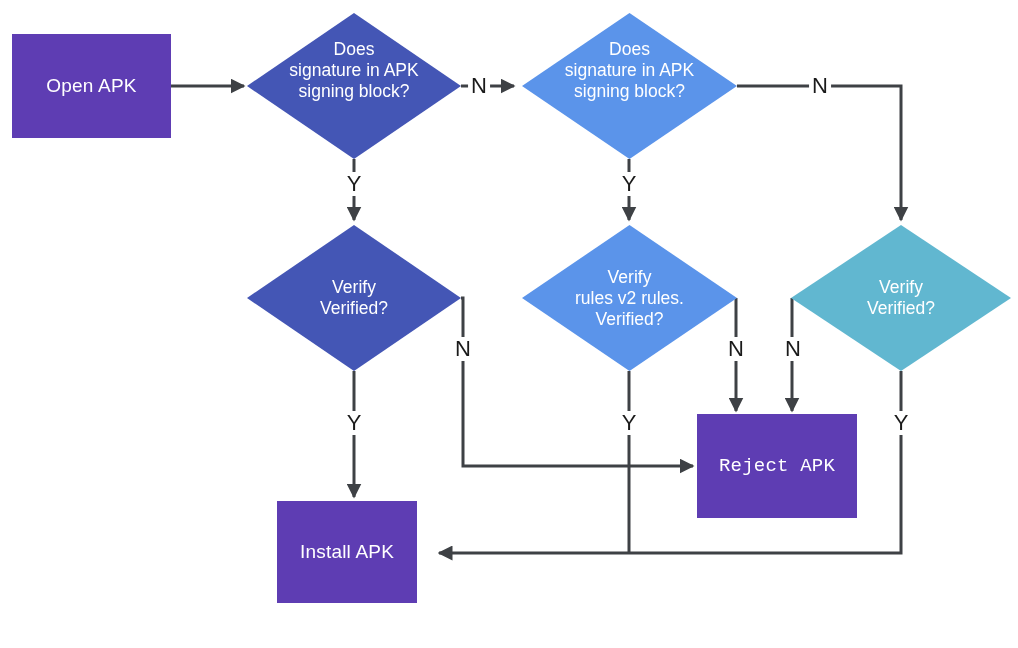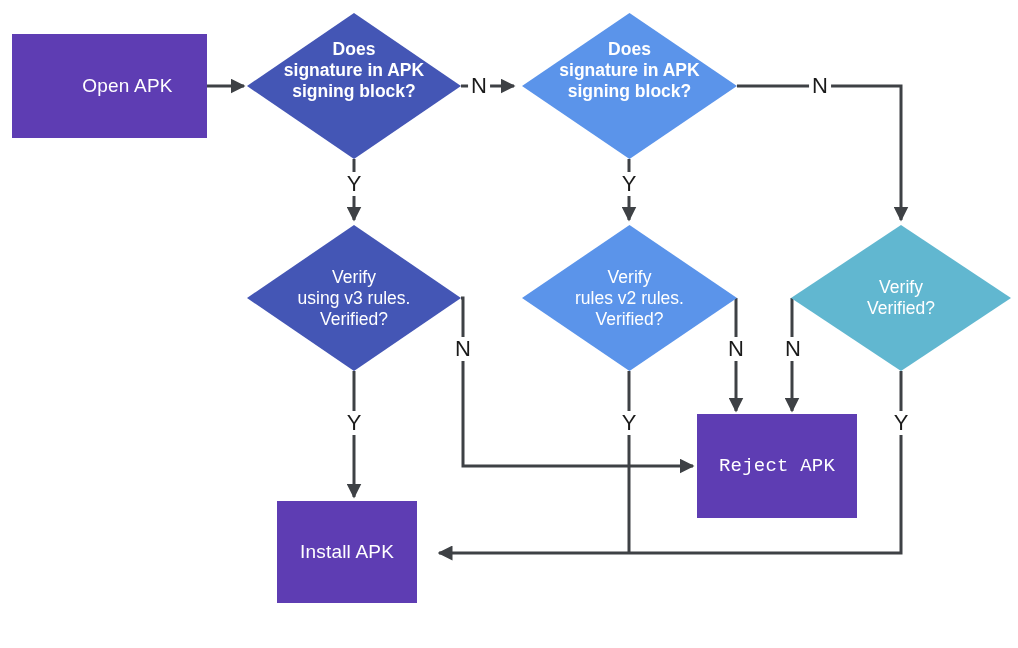--- a/index.html
+++ b/index.html
@@ -25,21 +25,21 @@
   .rectnode { background: #5E3DB3; font-size: 19px; letter-spacing: 0.2px; }
   .diamond {
     clip-path: polygon(50% 0%, 100% 50%, 50% 100%, 0% 50%);
     font-size: 17.5px;
     line-height: 21px;
   }
   .fill-v3 { background: #4456B5; }
   .fill-v2 { background: #5B94EA; }
   .fill-v1 { background: #61B7D0; }
   .dtext { width: 100%; }
-  .lift { transform: translateY(-16px); font-weight: bold; }
+  .lift { transform: translateY(-16px); }
   .elabel {
     position: absolute;
     z-index: 3;
     transform: translate(-50%, -50%);
     background: #ffffff;
     color: #1A1A1A;
     font-size: 22px;
     line-height: 24px;
     padding: 0 3px;
     white-space: nowrap;
@@ -62,21 +62,21 @@
     <path class="edge" d="M737 86 H901 V220" marker-end="url(#ah)"></path>
     <path class="edge" d="M629 159 V220" marker-end="url(#ah)"></path>
     <path class="edge" d="M354 371 V497" marker-end="url(#ah)"></path>
     <path class="edge" d="M461 298 L463 298 V466 H693" marker-end="url(#ah)"></path>
     <path class="edge" d="M629 371 V553"></path>
     <path class="edge" d="M736 298 V411" marker-end="url(#ah)"></path>
     <path class="edge" d="M901 371 V553 H439" marker-end="url(#ah)"></path>
     <path class="edge" d="M792 298 V411" marker-end="url(#ah)"></path>
   </svg>
 
-  <div class="node rectnode" style="left:12px; top:34px; width:159px; height:104px;padding-left:36px;">
+  <div class="node rectnode" style="left:12px; top:34px; width:159px; height:104px;">
     <span>Open APK</span>
   </div>
 
   <div class="node rectnode" style="left:697px; top:414px; width:160px; height:104px;font-family:Liberation Mono, monospace;">
     <span>Reject APK</span>
   </div>
 
   <div class="node rectnode" style="left:277px; top:501px; width:140px; height:102px;">
     <span>Install APK</span>
   </div>
@@ -93,21 +93,20 @@
     <div class="dtext lift">
       <div>Does</div>
       <div>signature in APK</div>
       <div>signing block?</div>
     </div>
   </div>
 
   <div class="node diamond fill-v3" style="left:247px; top:225px; width:214px; height:146px;">
     <div class="dtext">
       <div>Verify</div>
-      <div>using v3 rules.</div>
       <div>Verified?</div>
     </div>
   </div>
 
   <div class="node diamond fill-v2" style="left:522px; top:225px; width:215px; height:146px;">
     <div class="dtext">
       <div>Verify</div>
       <div>rules v2 rules.</div>
       <div>Verified?</div>
     </div>

